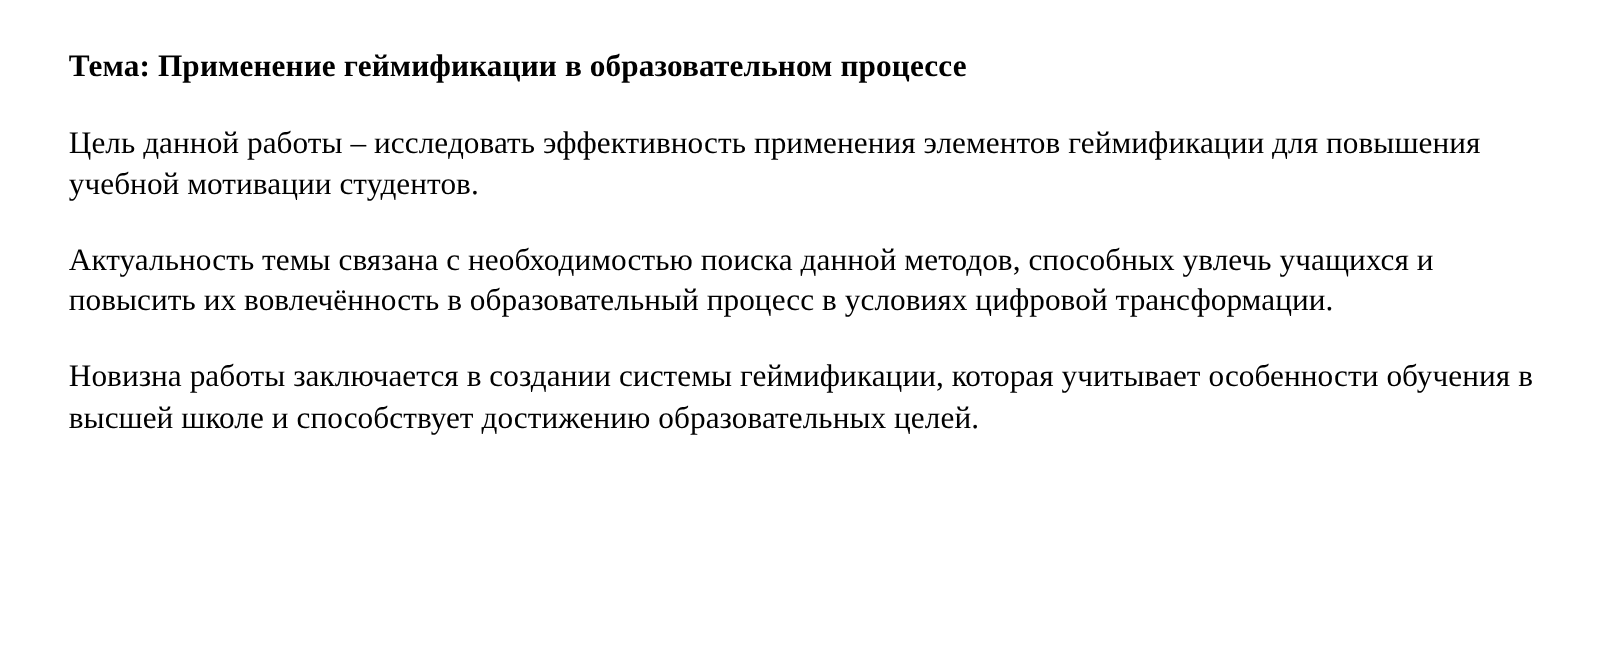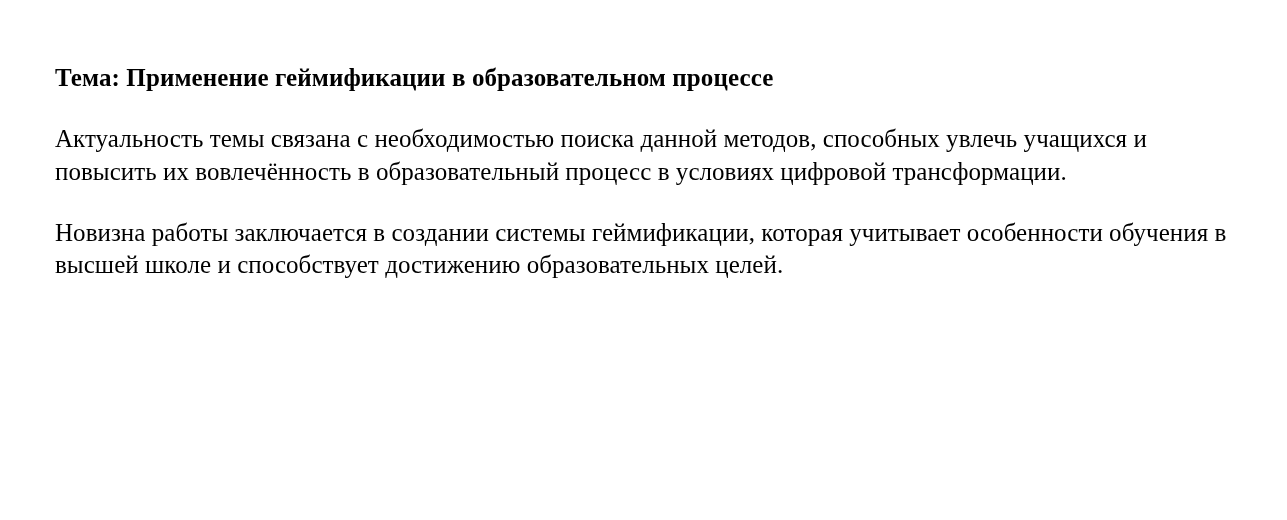--- a/index.html
+++ b/index.html
@@ -13,21 +13,21 @@
     overflow: hidden;
     font-family: "Liberation Serif", "DejaVu Serif", serif;
     color: #000000;
   }
   .page {
     position: relative;
     width: 1287px;
     height: 520px;
     background: #ffffff;
     box-sizing: border-box;
-    padding: 62px 55px 0 55px;
+    padding: 38px 55px 0 55px;
   }
   .doc-title {
     font-size: 25px;
     font-weight: bold;
     line-height: 1.25;
     letter-spacing: 0.1px;
     margin: 0 0 30px 0;
   }
   .doc-paragraph {
     font-size: 25px;
@@ -43,18 +43,19 @@
     font-family: Liberation Serif, serif;
   }
 </style>
 </head>
 <body>
 
 <div class="page">
 
   <h1 class="doc-title">Тема: Применение геймификации в образовательном процессе</h1>
 
+  <p class="doc-paragraph">Цель данной работы – исследовать эффективность применения элементов геймификации для повышения учебной мотивации студентов.</p>
 
   <p class="doc-paragraph">Актуальность темы связана с необходимостью поиска данной методов, способных увлечь учащихся и повысить их вовлечённость в образовательный процесс в условиях цифровой трансформации.</p>
 
   <p class="doc-paragraph">Новизна работы заключается в создании системы геймификации, которая учитывает особенности обучения в высшей школе и способствует достижению образовательных целей.</p>
 
 </div>
 
 </body></html>

